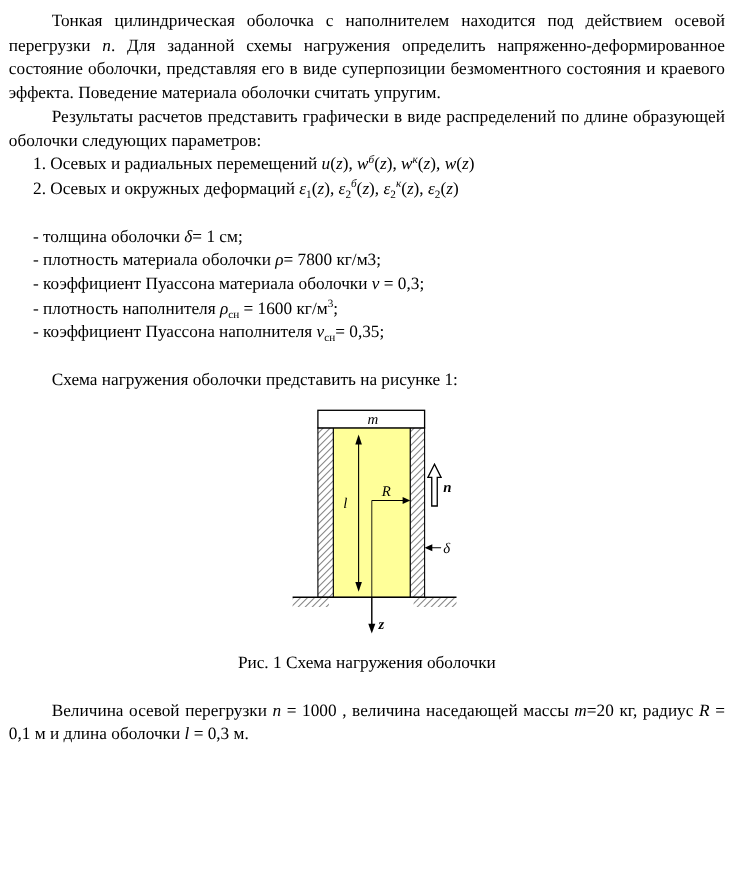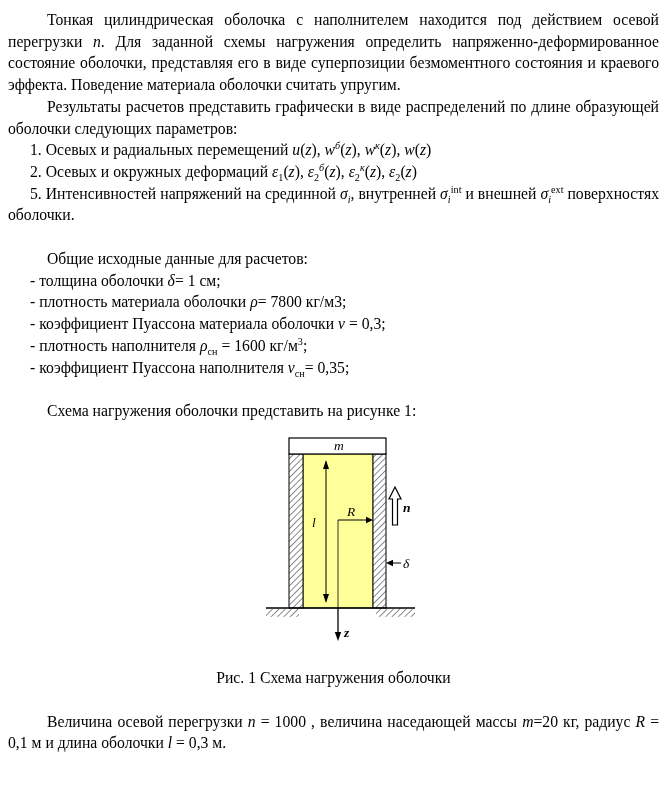--- a/index.html
+++ b/index.html
@@ -22,37 +22,35 @@
   i { font-style: italic; }
   .gap { height: 22px; }
   .fig { text-align: center; margin-top: 9px; }
   .fig svg { margin-left: 19px; vertical-align: top; }
   .fig text {
     font-family: "Liberation Serif", serif;
     font-size: 13.5px;
     font-style: italic;
   }
   .fig text.bold { font-weight: bold; }
-  .cap { text-align: center; margin-top: 20px; }
+  .cap { text-align: center; margin-top: 10px; }
 </style>
 </head>
 <body>
 
 <div class="doc">
 
   <p class="just ind">Тонкая цилиндрическая оболочка с наполнителем находится под действием осевой перегрузки <i>n</i>. Для заданной схемы нагружения определить напряженно-деформированное состояние оболочки, представляя его в виде суперпозиции безмоментного состояния и краевого эффекта. Поведение материала оболочки считать упругим.</p>
   <p class="just ind">Результаты расчетов представить графически в виде распределений по длине образующей оболочки следующих параметров:</p>
 
   <p class="just inds">1. Осевых и радиальных перемещений  <i>u</i>(<i>z</i>), <i>w</i><sup><i>б</i></sup>(<i>z</i>), <i>w</i><sup><i>к</i></sup>(<i>z</i>), <i>w</i>(<i>z</i>)</p>
   <p class="just inds">2. Осевых и окружных деформаций <i>ε</i><sub>1</sub>(<i>z</i>), <i>ε</i><sub>2</sub><sup><i>б</i></sup>(<i>z</i>), <i>ε</i><sub>2</sub><sup><i>к</i></sup>(<i>z</i>), <i>ε</i><sub>2</sub>(<i>z</i>)</p>
-  <p class="just inds">5. Интенсивностей напряжений  на срединной  <i>σ</i><sub><i>i</i></sub>, внутренней  <i>σ</i><sub><i>i</i></sub><sup>int</sup> и внешней <i>σ</i><sub><i>i</i></sub><sup>ext</sup> поверхностях оболочки.</p>
 
   <div class="gap"></div>
 
-  <p class="just ind">Общие исходные данные для расчетов:</p>
   <p class="inds">- толщина оболочки  <i>δ</i>= 1 см;</p>
   <p class="inds">- плотность материала оболочки  <i>ρ</i>= 7800 кг/м3;</p>
   <p class="inds">- коэффициент Пуассона материала оболочки <i>ν</i> = 0,3;</p>
   <p class="inds">- плотность наполнителя <i>ρ</i><sub>сн</sub> = 1600 кг/м<sup>3</sup>;</p>
   <p class="inds">- коэффициент Пуассона наполнителя  <i>ν</i><sub>сн</sub>= 0,35;</p>
 
   <div class="gap"></div>
 
   <p class="just ind">Схема нагружения оболочки представить на рисунке 1:</p>
 

